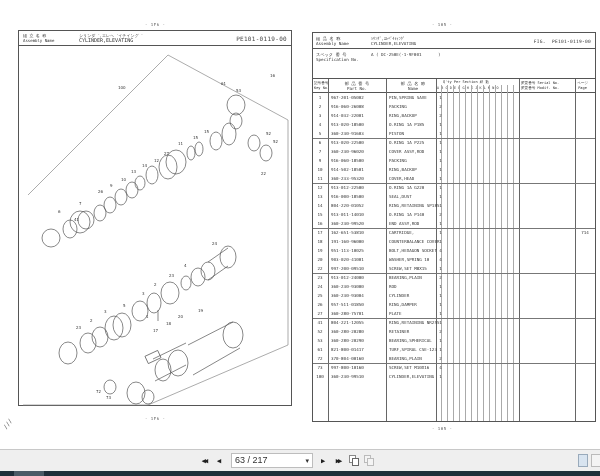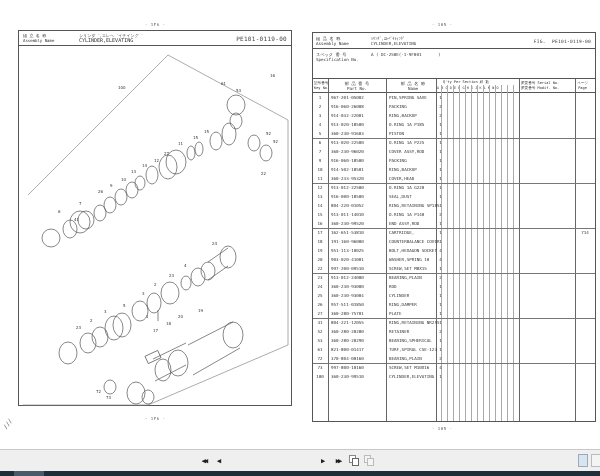--- a/index.html
+++ b/index.html
@@ -453,20 +453,24 @@
 
   <div class="pgnum" style="left:432px;top:426px;">- 105 -</div>
 
   <div class="toolbar">
     <div class="tb-btn" style="left:198px;width:12px;font-size:7px;letter-spacing:-2px;">
       <span>◀◀</span>
     </div>
     <div class="tb-btn" style="left:214px;width:10px;font-size:7px;">
       <span>◀</span>
     </div>
+    <div class="page-field">
+      <span>63 / 217</span>
+      <span class="dd">▾</span>
+    </div>
     <div class="tb-btn" style="left:318px;width:10px;font-size:7px;">
       <span>▶</span>
     </div>
     <div class="tb-btn" style="left:332px;width:12px;font-size:7px;letter-spacing:-2px;">
       <span>▶▶</span>
     </div>
     <div class="tb-btn" style="left:349px;width:10px;">
       <svg width="10" height="11" viewBox="0 0 10 11">
           <rect x="0.5" y="0.5" width="6" height="7" fill="#fff" stroke="#888"></rect>
           <rect x="3.5" y="3.5" width="6" height="7" fill="#fff" stroke="#666"></rect>

